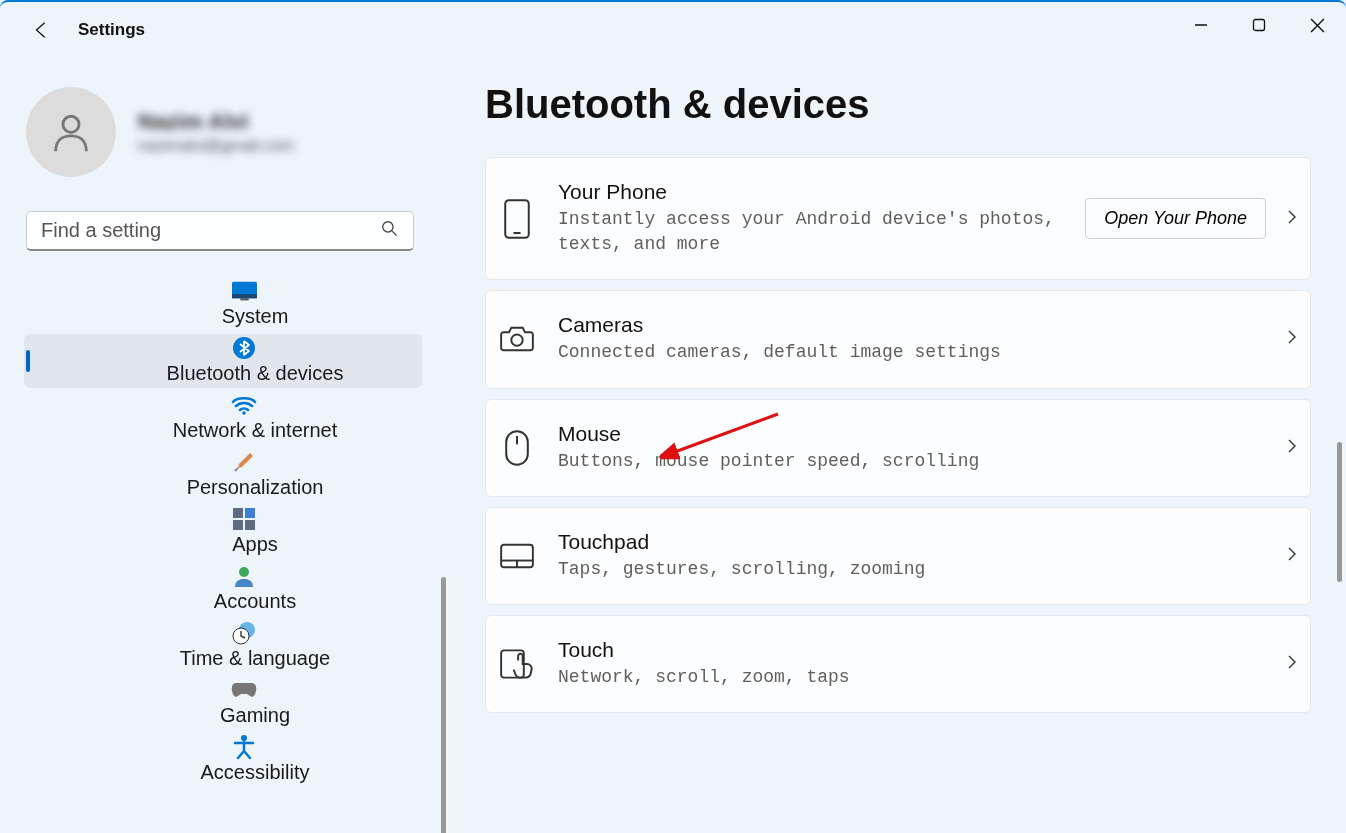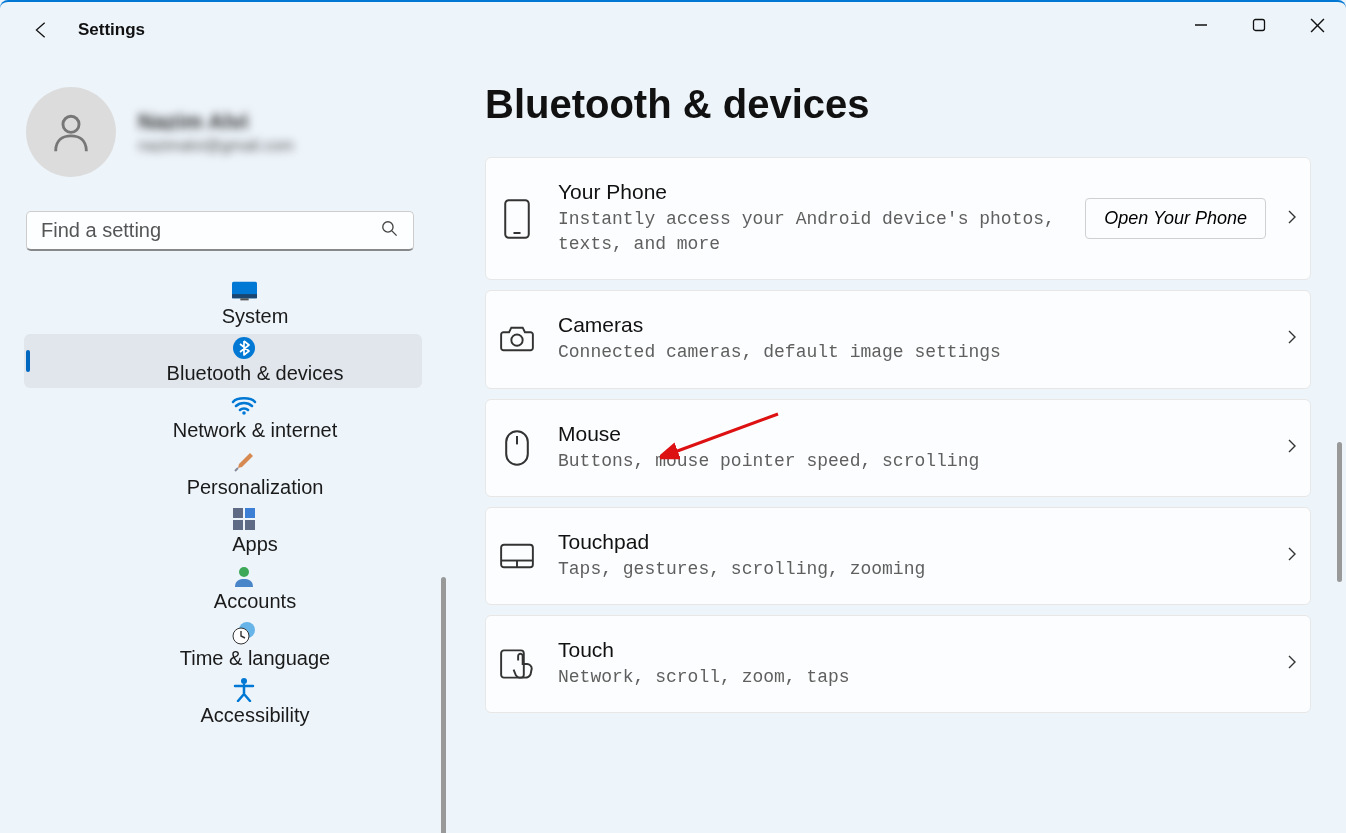--- a/index.html
+++ b/index.html
@@ -395,20 +395,28 @@
       <span class="nav-icon">
         <svg width="24" height="24" viewBox="0 0 24 24">
             <circle cx="15" cy="9" r="8" fill="#67b4e8"></circle>
             <circle cx="9" cy="15" r="8" fill="#fff" stroke="#333" stroke-width="1"></circle>
             <path d="M9 10 L9 15 L13 17" stroke="#333" stroke-width="1.4" fill="none"></path>
           </svg>
       </span>
       <span class="nav-label">Time &amp; language</span>
     </div>
 
+    <div class="nav-item">
+      <span class="nav-icon">
+        <svg width="26" height="18" viewBox="0 0 26 18">
+            <path d="M5 2 L21 2 C24 2, 26 5, 25 10 C24 15, 22 17, 19 15 L16 13 L10 13 L7 15 C4 17, 2 15, 1 10 C0 5, 2 2, 5 2 Z" fill="#777"></path>
+          </svg>
+      </span>
+      <span class="nav-label">Gaming</span>
+    </div>
 
     <div class="nav-item">
       <span class="nav-icon">
         <svg width="22" height="24" viewBox="0 0 22 24">
             <circle cx="11" cy="3" r="3" fill="#0078d4"></circle>
             <path d="M2 8 L20 8 M11 7 L11 16 M11 16 L5 23 M11 16 L17 23" stroke="#0078d4" stroke-width="2.5" stroke-linecap="round"></path>
           </svg>
       </span>
       <span class="nav-label">Accessibility</span>
     </div>

